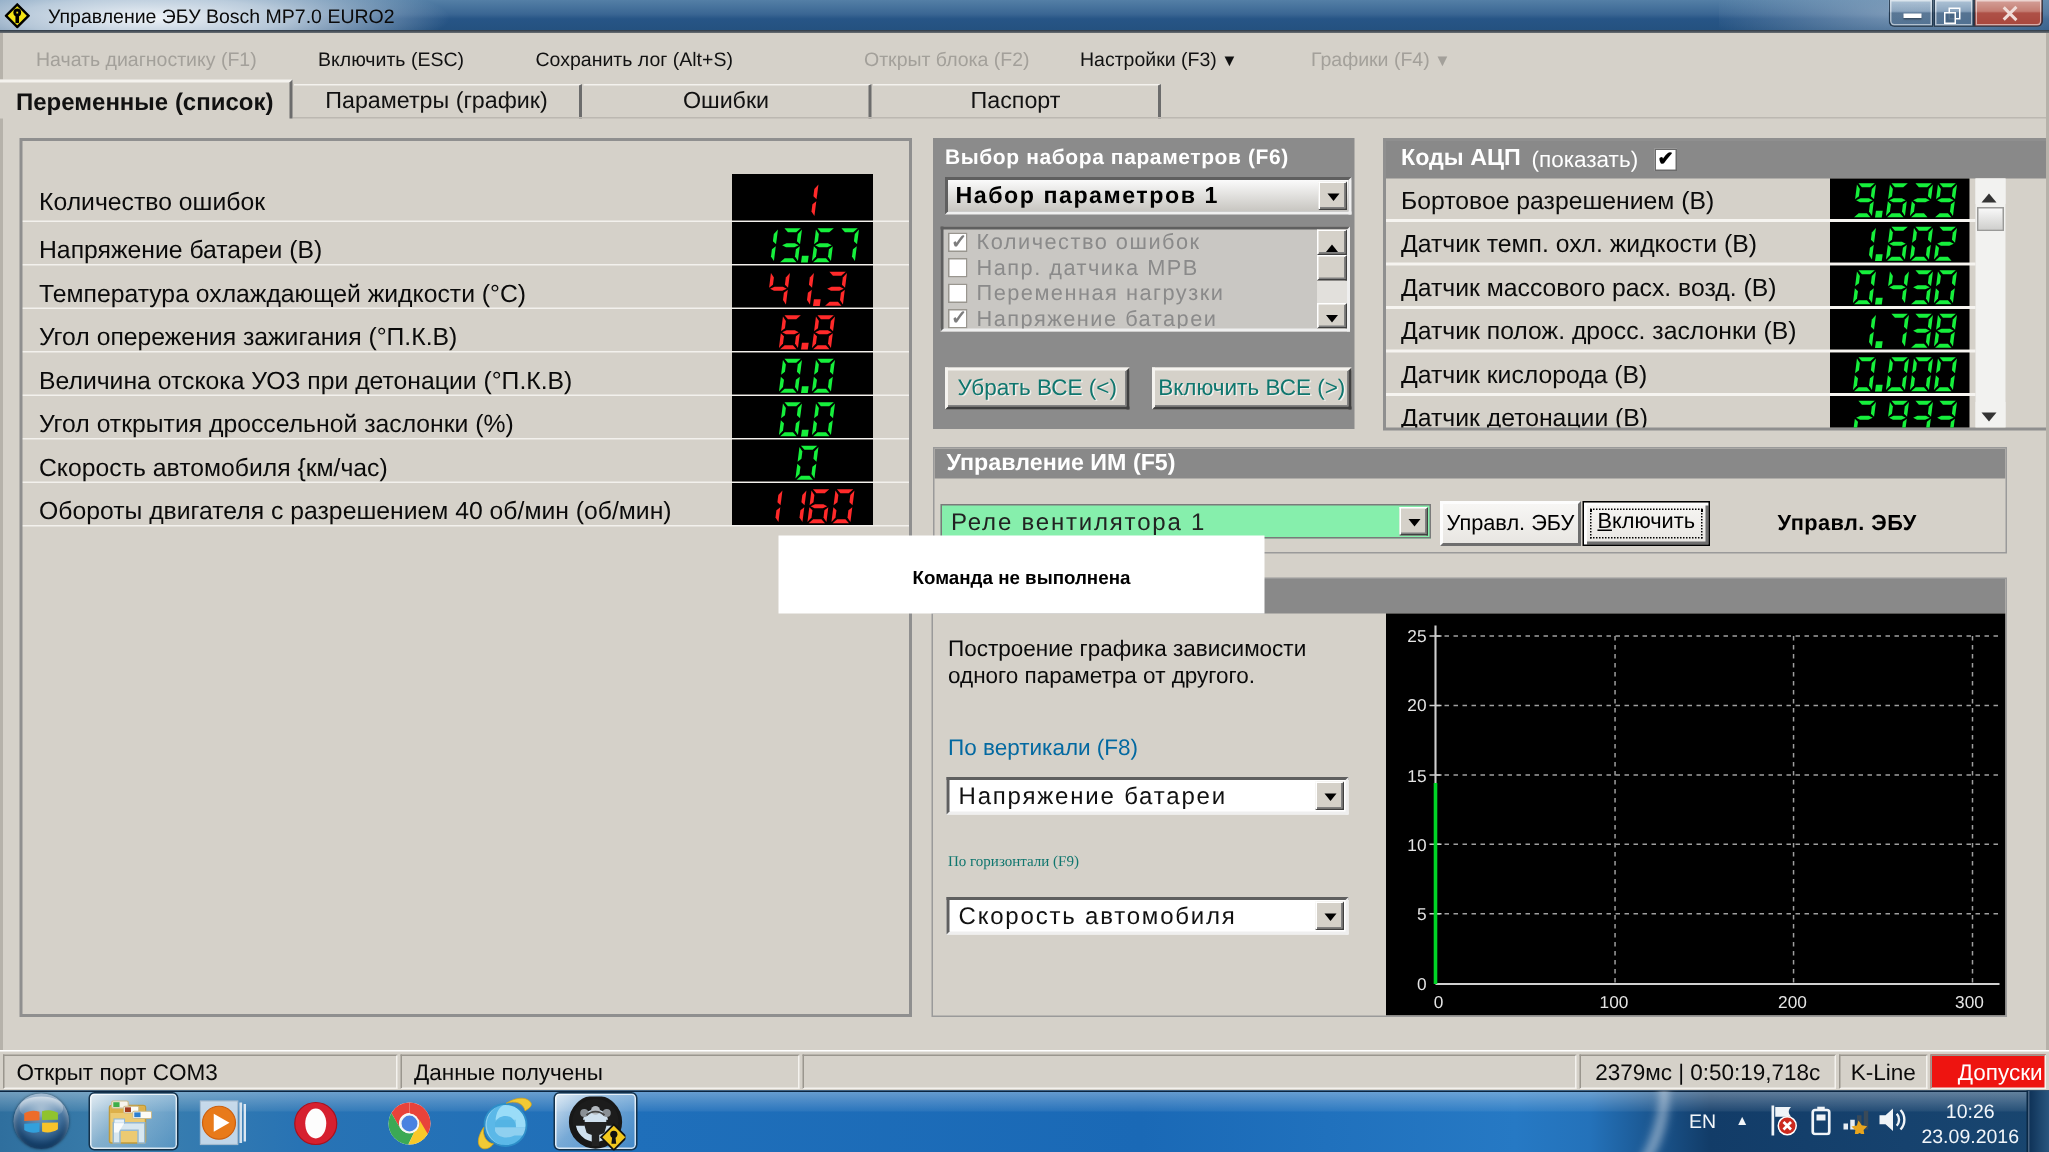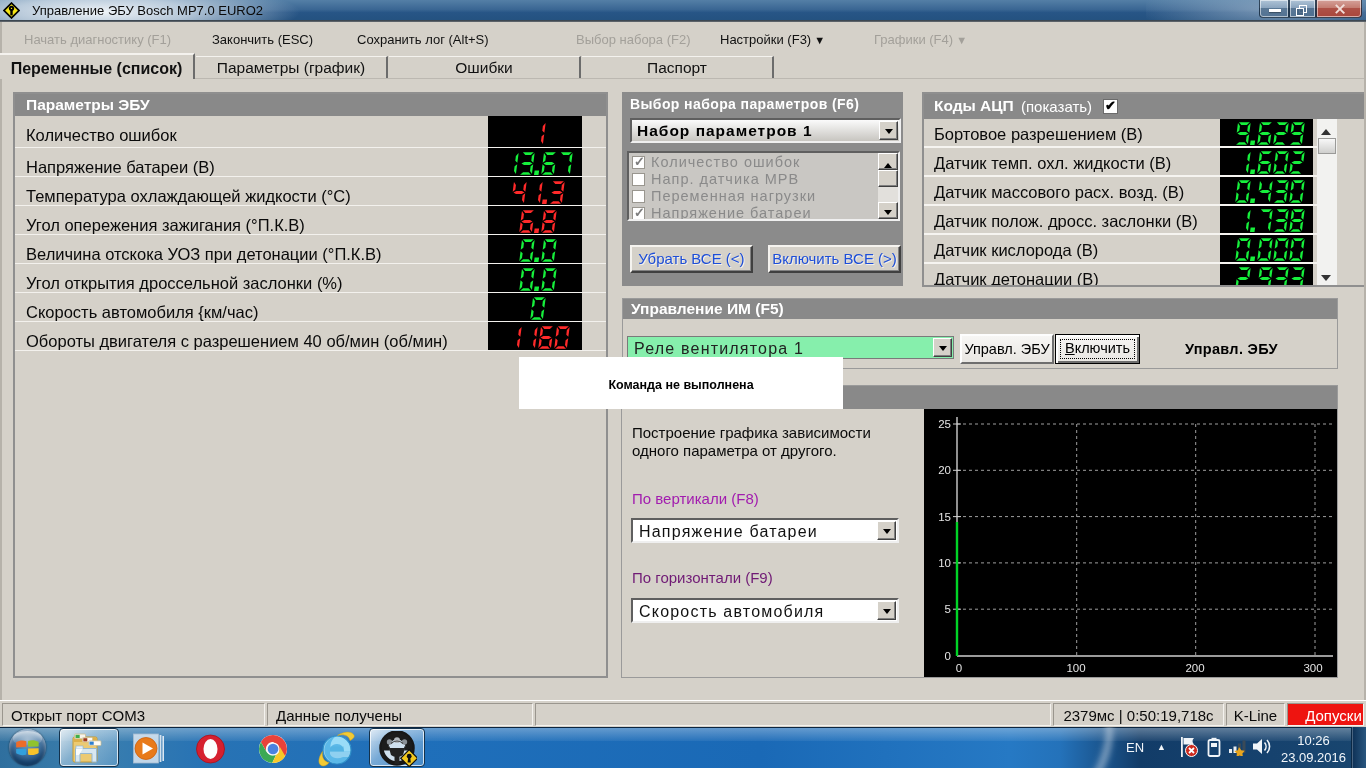--- a/index.html
+++ b/index.html
@@ -72,21 +72,21 @@
 #mlist { position:absolute; left:5px; top:59px; width:273px; height:70px; border-top:2px solid #5f5f5f; border-left:2px solid #5f5f5f; border-bottom:2px solid #efefef; border-right:2px solid #efefef; background:#c9c7c3; overflow:hidden; }
 .mitem { position:absolute; left:3px; height:17px; font-size:14.5px; letter-spacing:1px; color:#8a8a8a; white-space:nowrap; }
 .cbx { display:inline-block; width:13px; height:13px; background:#fff; border:1px solid #99968f; vertical-align:-2px; margin-right:6px; position:relative; }
 .cbx.ck:after { content:"\2713"; position:absolute; left:1px; top:-3px; font-size:13px; color:#7d7d7d; font-weight:bold; }
 #mscroll { position:absolute; right:0; top:0; width:20px; height:66px; background:#e2e0dc; }
 .sbtn { position:absolute; left:0; width:20px; height:17px; background:#d5d1c9; border-top:1px solid #fff; border-left:1px solid #fff; border-right:1px solid #404040; border-bottom:1px solid #404040; box-shadow:inset -1px -1px 0 #808080; }
 .arr-u:after { content:""; position:absolute; left:5px; top:5px; border:4px solid transparent; border-bottom:5px solid #000; }
 .arr-d:after { content:""; position:absolute; left:5px; top:7px; border:4px solid transparent; border-top:5px solid #000; }
 #mthumb { position:absolute; left:0; top:17px; width:20px; height:17px; background:#d5d1c9; border-top:1px solid #fff; border-left:1px solid #fff; border-right:1px solid #404040; border-bottom:1px solid #404040; box-shadow:inset -1px -1px 0 #808080; }
 .btn3d { position:absolute; background:#d5d1c9; border-top:2px solid #f5f3ef; border-left:2px solid #f5f3ef; border-right:2px solid #404040; border-bottom:2px solid #404040; box-shadow:inset -1px -1px 0 #828282; text-align:center; font-size:15px; white-space:nowrap; }
-.btn3d.dis { color:#1d4ed8; text-shadow:1px 1px 0 #f2f0ec; }
+.btn3d.dis { color:#0f766e; text-shadow:1px 1px 0 #f2f0ec; }
 #mbtn1 { left:8px; top:153px; width:123px; height:28px; padding-top:3px; }
 #mbtn2 { left:146px; top:153px; width:133px; height:28px; padding-top:3px; }
 
 
 #rpanel { left:922px; top:92px; width:459px; height:195px; }
 #rpanel .phead { height:25px; padding:3px 0 0 10px; }
 #rpanel .sub { font-weight:normal; font-size:15px; }
 .rrow { position:absolute; left:0; width:393px; height:29px; border-bottom:2px solid #f6f4f0; }
 .rrow .lbl { position:absolute; left:10px; top:6px; font-size:16.5px; color:#0a0a0a; white-space:nowrap; }
 .rrow .val { position:absolute; left:296px; top:0; width:93px; height:27px; background:#000; text-align:center; padding:3px 0 0 0; }
@@ -106,23 +106,23 @@
 .wbtn { position:absolute; top:35px; height:30px; background:linear-gradient(to bottom,#f7f6f4,#e8e6e2); border-top:2px solid #fdfdfd; border-left:2px solid #fdfdfd; border-right:2px solid #6e6e6e; border-bottom:2px solid #6e6e6e; text-align:center; font-size:14.5px; color:#000; padding-top:5px; white-space:nowrap; }
 #ubtn1 { left:337px; width:94px; }
 #ubtn2 { left:432px; width:85px; border:1px solid #000; box-shadow:inset 2px 2px 0 #fdfdfd, inset -2px -2px 0 #6e6e6e; padding-top:5px; }
 #ubtn2 .focus { position:absolute; left:4px; top:4px; right:4px; bottom:4px; border:1px dotted #000; }
 #ulbl { position:absolute; left:562px; top:42px; font-weight:bold; font-size:14.5px; letter-spacing:0.3px; color:#000; }
 
 
 #gpanel { left:621px; top:385px; width:717px; height:293px; border:1px solid #9a9a9a; }
 #gpanel .phead { height:23px; padding:2px 0 0 8px; }
 #gtext { position:absolute; left:10px; top:38px; font-size:15px; color:#0a0a0a; line-height:17.5px; }
-#glab1 { position:absolute; left:10px; top:104px; font-size:15px; color:#a21caf; }
+#glab1 { position:absolute; left:10px; top:104px; font-size:15px; color:#0369a1; }
 #gsel1 { position:absolute; left:9px; top:132px; width:268px; height:25px; background:#fff; border-top:2px solid #5f5f5f; border-left:2px solid #5f5f5f; border-bottom:2px solid #efefef; border-right:2px solid #efefef; }
-#glab2 { position:absolute; left:10px; top:183px; font-size:15px; color:#701a75; }
+#glab2 { position:absolute; left:10px; top:183px; font-size:10px; color:#0f766e;font-family:Liberation Serif, serif; }
 #gsel2 { position:absolute; left:9px; top:212px; width:268px; height:25px; background:#fff; border-top:2px solid #5f5f5f; border-left:2px solid #5f5f5f; border-bottom:2px solid #efefef; border-right:2px solid #efefef; }
 .gsel-t { position:absolute; left:6px; top:3px; font-size:16px; letter-spacing:1.2px; color:#111; }
 #chart { position:absolute; left:302px; top:23px; width:413px; height:268px; background:#000; }
 
 
 #popup { left:519px; top:357px; width:324px; height:52px; background:#fff; z-index:50; }
 #popup .t { position:absolute; left:0; top:21px; width:100%; text-align:center; font-weight:bold; font-size:12.5px; color:#000; }
 
 
 #statusbar { left:0; top:700px; width:1366px; height:27px; background:#d5d1c9; border-top:1px solid #fff; }
@@ -167,37 +167,36 @@
     <div class="glyph"></div>
     <div class="glyph2"></div>
   </div>
 <div id="btn-close" class="abs capbtn">
     <div class="glyph"></div>
   </div>
 <div id="titlebar-line" class="abs"></div>
 
 <div id="menubar" class="abs">
   <div class="menuitem dis" style="left:24px;">Начать диагностику (F1)</div>
-  <div class="menuitem" style="left:212px;">Закончить (ESC)</div>
+  <div class="menuitem" style="left:212px;">Включить (ESC)</div>
   <div class="menuitem" style="left:357px;">Сохранить лог (Alt+S)</div>
-  <div class="menuitem dis" style="left:576px;">Выбор набора (F2)</div>
+  <div class="menuitem dis" style="left:576px;">Открыт блока (F2)</div>
   <div class="menuitem" style="left:720px;">Настройки (F3)<span style="font-size:11px;"> ▼</span></div>
   <div class="menuitem dis" style="left:874px;">Графики (F4)<span style="font-size:11px;"> ▼</span></div>
 </div>
 
 <div id="tabbar" class="abs">
   <div id="tab1" class="tab">Переменные (список)</div>
   <div id="tab2" class="tab">Параметры (график)</div>
   <div id="tab3" class="tab">Ошибки</div>
   <div id="tab4" class="tab">Паспорт</div>
   <div id="tabline" class="abs"></div>
 </div>
 
 <div id="lpanel" class="panel">
-  <div class="phead">Параметры ЭБУ</div>
   <div class="lrow" style="top:22px;height:32px;">
       <div class="lbl" style="top:10px;">Количество ошибок</div>
       <div class="val seg7 r" style="height:31px;padding-top:6px;"><svg width="13" height="23" viewBox="0 0 15 24" preserveAspectRatio="none" style="margin-left:3px;overflow:visible">
           <g transform="skewX(-8)" transform-origin="7.5 24">
             <polygon points="14.8,1 14.8,11.3 12.1,9.2 12.1,4.2" fill="#ff2a2a"></polygon>
             <polygon points="14.8,12.7 14.8,23 12.1,19.9 12.1,14.8" fill="#ff2a2a"></polygon>
           </g>
         </svg></div>
     </div>
   <div class="lrow" style="top:54px;">

